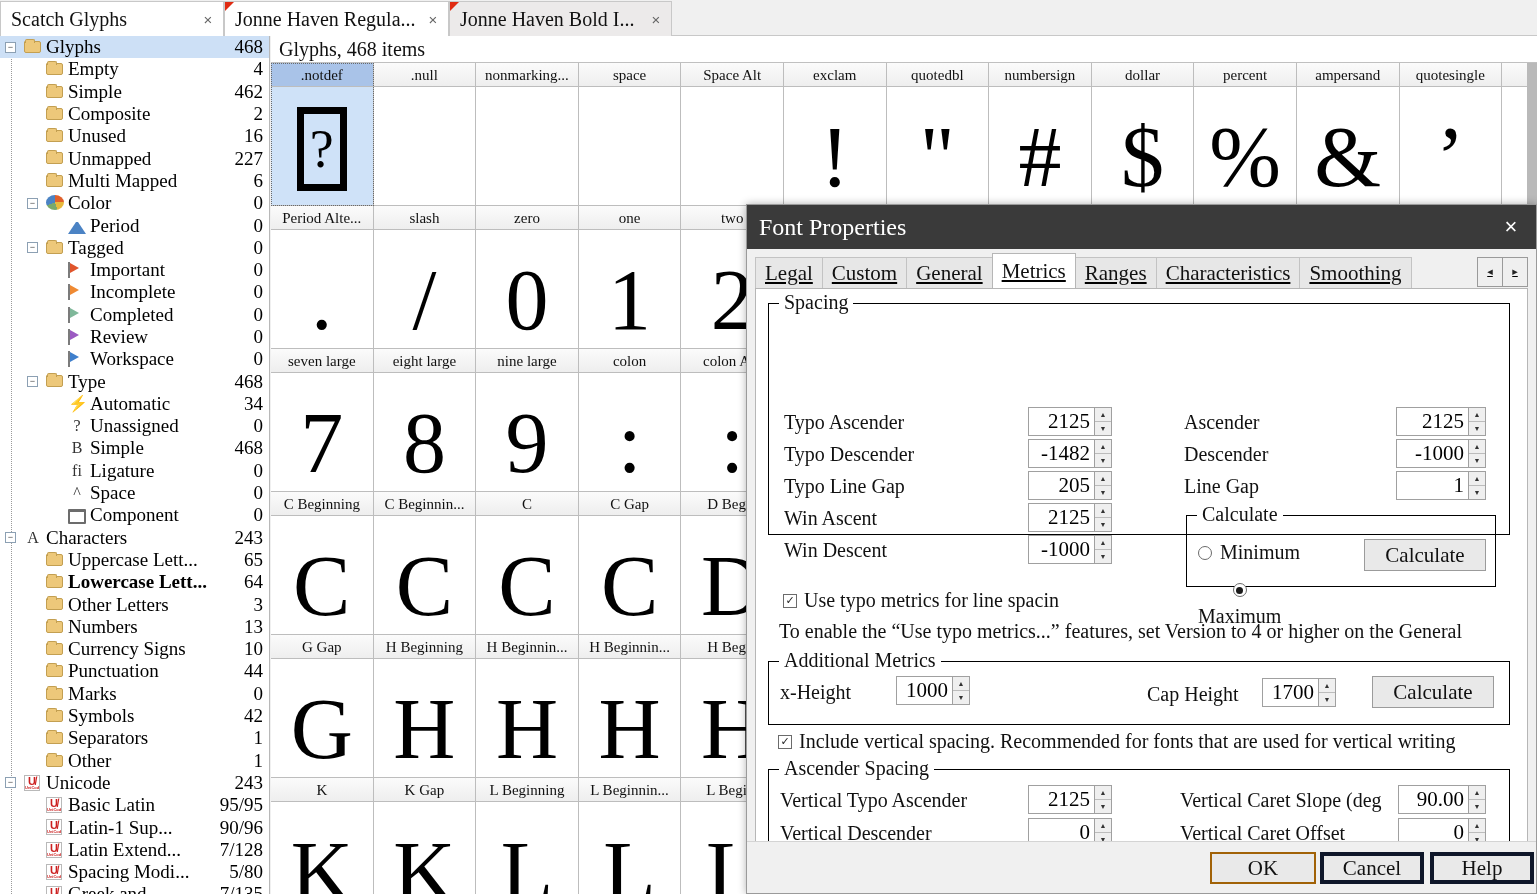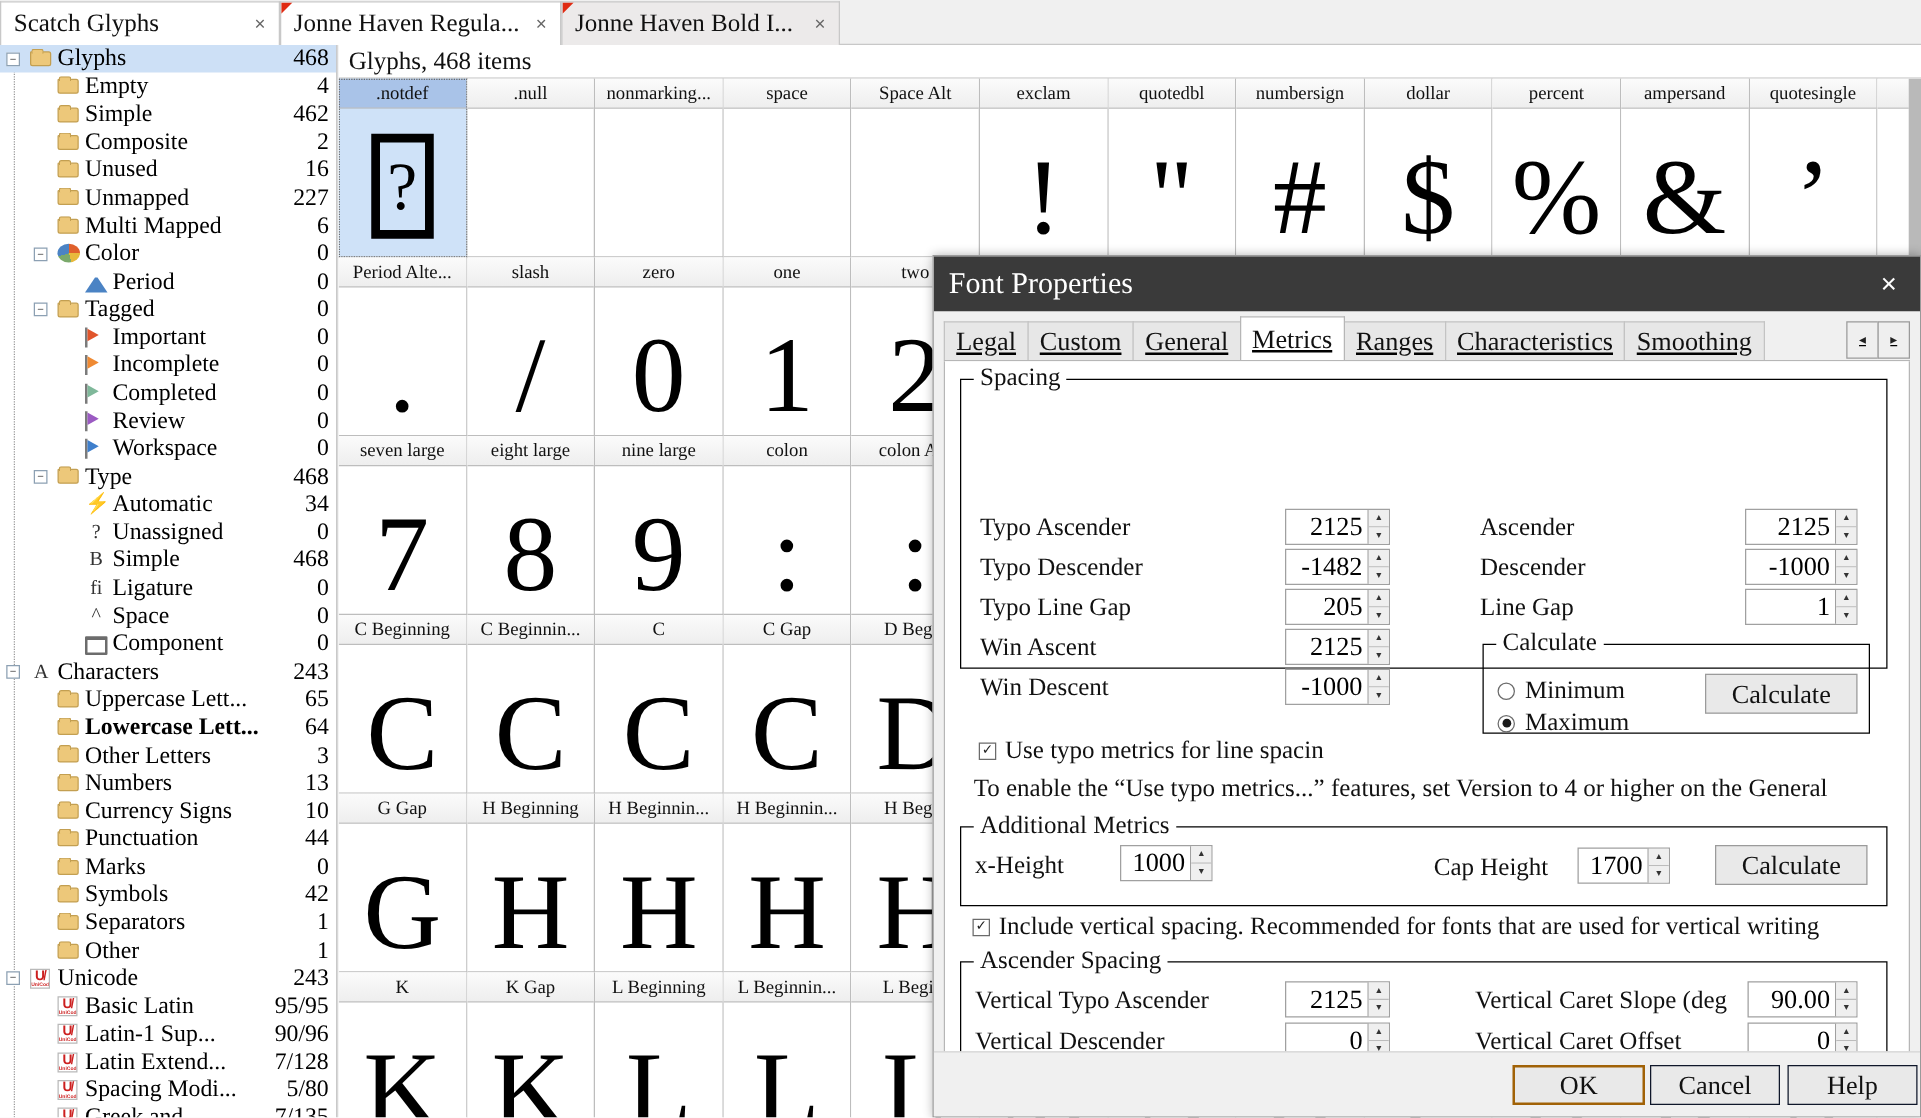--- a/index.html
+++ b/index.html
@@ -360,21 +360,21 @@
   }
   .dlg-footer {
     position: absolute; left: 0; right: 0; bottom: 0;
     height: 54px;
     border-top: 1px solid #d4d4d4;
     background: #f0f0f0;
   }
   .fbtn {
     position: absolute; top: 10px;
     height: 32px; width: 104px;
-    background: #e9e9e9; border: 1px solid #0f172a;
+    background: #e9e9e9; border: 4px solid #0f172a;
     display: flex; align-items: center; justify-content: center;
     font-size: 21px; color: #111; cursor: pointer;
   }
   .fbtn.default { border: 2px solid #a16207; width: 106px; }
   .scroll-v {
     position: absolute; right: 0; top: 27px; width: 10px; bottom: 0;
     background: #f4f4f4;
   }
   .scroll-v .thumb { position: absolute; left: 0; width: 10px; background: #b9b9b9; }
 </style>
@@ -1072,21 +1072,21 @@
             </span>
         </div>
 
         <div class="group" style="left:430px; top:226px; width:310px; height:72px;">
           <span class="glegend">Calculate</span>
         </div>
         <div class="rad" style="left:442px; top:252px;">
           <span class="circ"></span>
           <span>Minimum</span>
         </div>
-        <div class="rad on" style="left:442px; top:278px;">
+        <div class="rad on" style="left:442px; top:294px;flex-direction:column;">
           <span class="circ"></span>
           <span>Maximum</span>
         </div>
         <div class="btn" style="left:608px; top:250px; width:122px; height:32px;">Calculate</div>
 
         <div class="chk" style="left:27px; top:300px;">
           <span class="box">✓</span>
           <span>Use typo metrics for line spacin</span>
         </div>
         <div class="hinttext" style="left:23px; top:331px;">To enable the “Use typo metrics...” features, set Version to 4 or higher on the General</div>

